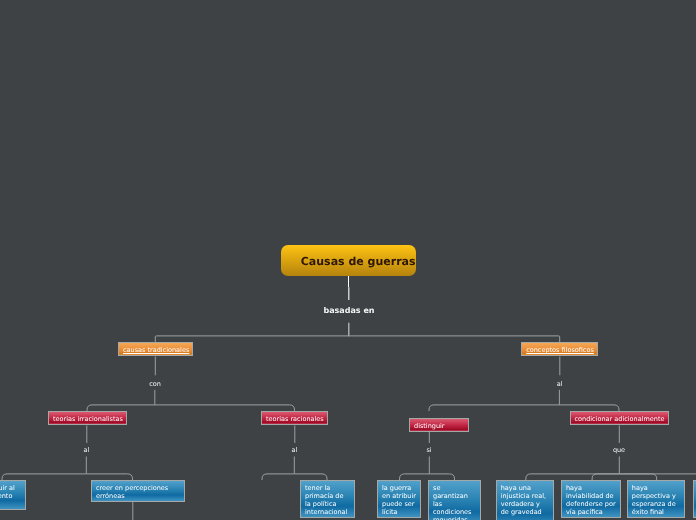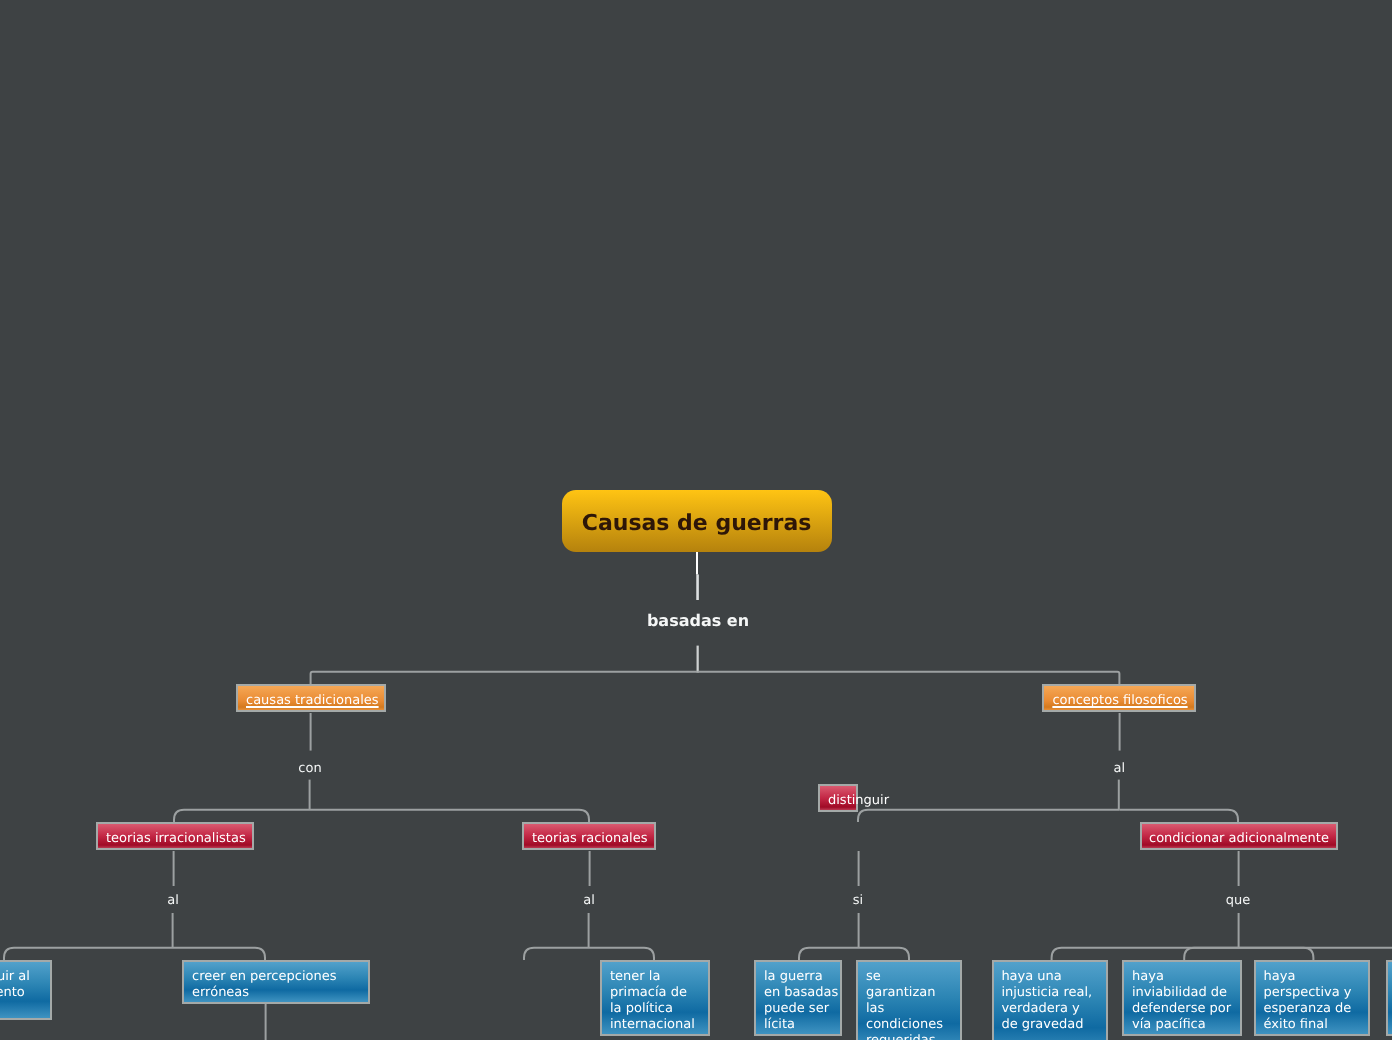--- a/index.html
+++ b/index.html
@@ -10,21 +10,21 @@
 #links{position:absolute;left:0;top:0;width:696px;height:520px;}
 .node{position:absolute;box-sizing:border-box;border:1px solid #a4a9a8;
   padding:3px 4px 1px 4px;font-size:6.5px;line-height:8px;color:#fff;}
 .node .tx{display:block;white-space:pre;}
 .node.orange{background:linear-gradient(180deg,#f5a755 0%,#e98b33 62%,#d3791e 88%,#e78f37 100%);text-decoration:underline;}
 .node.red{background:linear-gradient(180deg,#da5a70 0%,#c32745 50%,#a00b26 88%,#bb3a52 100%);}
 .node.blue{background:linear-gradient(180deg,#52a1cb 0%,#2c85b4 40%,#0f6aa2 70%,#3f93c1 100%);}
 .rootnode{position:absolute;box-sizing:border-box;border-radius:7px;
   background:linear-gradient(180deg,#ffc413 0%,#b5820d 100%);
   color:#2d1608;font-weight:bold;font-size:11px;text-align:center;}
-.rootnode span{display:block;}
+.rootnode span{display:block;text-align:right;}
 .elabel{position:absolute;font-size:6.5px;line-height:8px;white-space:nowrap;color:#f4f6f6;}
 .elabel.big{font-size:8px;line-height:9px;font-weight:bold;text-align:right;}
 </style>
 </head>
 <body>
 
 <div id="stage">
   <svg id="links" viewBox="0 0 696 520">
       <defs></defs>
       <path d="M348.5 275.7 L348.5 287.2" fill="none" stroke="#ffffff" stroke-width="1"></path>
@@ -65,21 +65,21 @@
     </div>
     <div class="node orange" style="left: 521.2px; top: 342px; width: 77.2px; height: 14px;">
       <span class="tx">conceptos filosoficos</span>
     </div>
     <div class="node red" style="left: 48px; top: 411px; width: 79px; height: 14px;">
       <span class="tx">teorias irracionalistas</span>
     </div>
     <div class="node red" style="left: 261px; top: 411px; width: 67px; height: 14px;">
       <span class="tx">teorias racionales</span>
     </div>
-    <div class="node red" style="left: 409px; top: 392px; width: 20px; height: 14px;">
+    <div class="node red" style="left: 409px; top: 418px; width: 60px; height: 14px;">
       <span class="tx">distinguir</span>
     </div>
     <div class="node red" style="left: 569.5px; top: 411px; width: 99px; height: 14px;">
       <span class="tx">condicionar adicionalmente</span>
     </div>
     <div class="node blue" style="left: -21.7px; top: 480px; width: 48px; height: 29.5px;">
       <span class="tx">atribuir al</span>
       <span class="tx">aumento</span>
     </div>
     <div class="node blue" style="left: 91px; top: 480px; width: 94px; height: 22px;">
@@ -87,21 +87,21 @@
       <span class="tx">erróneas</span>
     </div>
     <div class="node blue" style="left: 300px; top: 480px; width: 54.5px; height: 38px;">
       <span class="tx">tener la</span>
       <span class="tx">primacía de</span>
       <span class="tx">la política</span>
       <span class="tx">internacional</span>
     </div>
     <div class="node blue" style="left: 377px; top: 480px; width: 44px; height: 38px;">
       <span class="tx">la guerra</span>
-      <span class="tx">en basadas</span>
+      <span class="tx">en atribuir</span>
       <span class="tx">puede ser</span>
       <span class="tx">lícita</span>
     </div>
     <div class="node blue" style="left: 428px; top: 480px; width: 53px; height: 46px;">
       <span class="tx">se</span>
       <span class="tx">garantizan</span>
       <span class="tx">las</span>
       <span class="tx">condiciones</span>
       <span class="tx">requeridas</span>
     </div>

